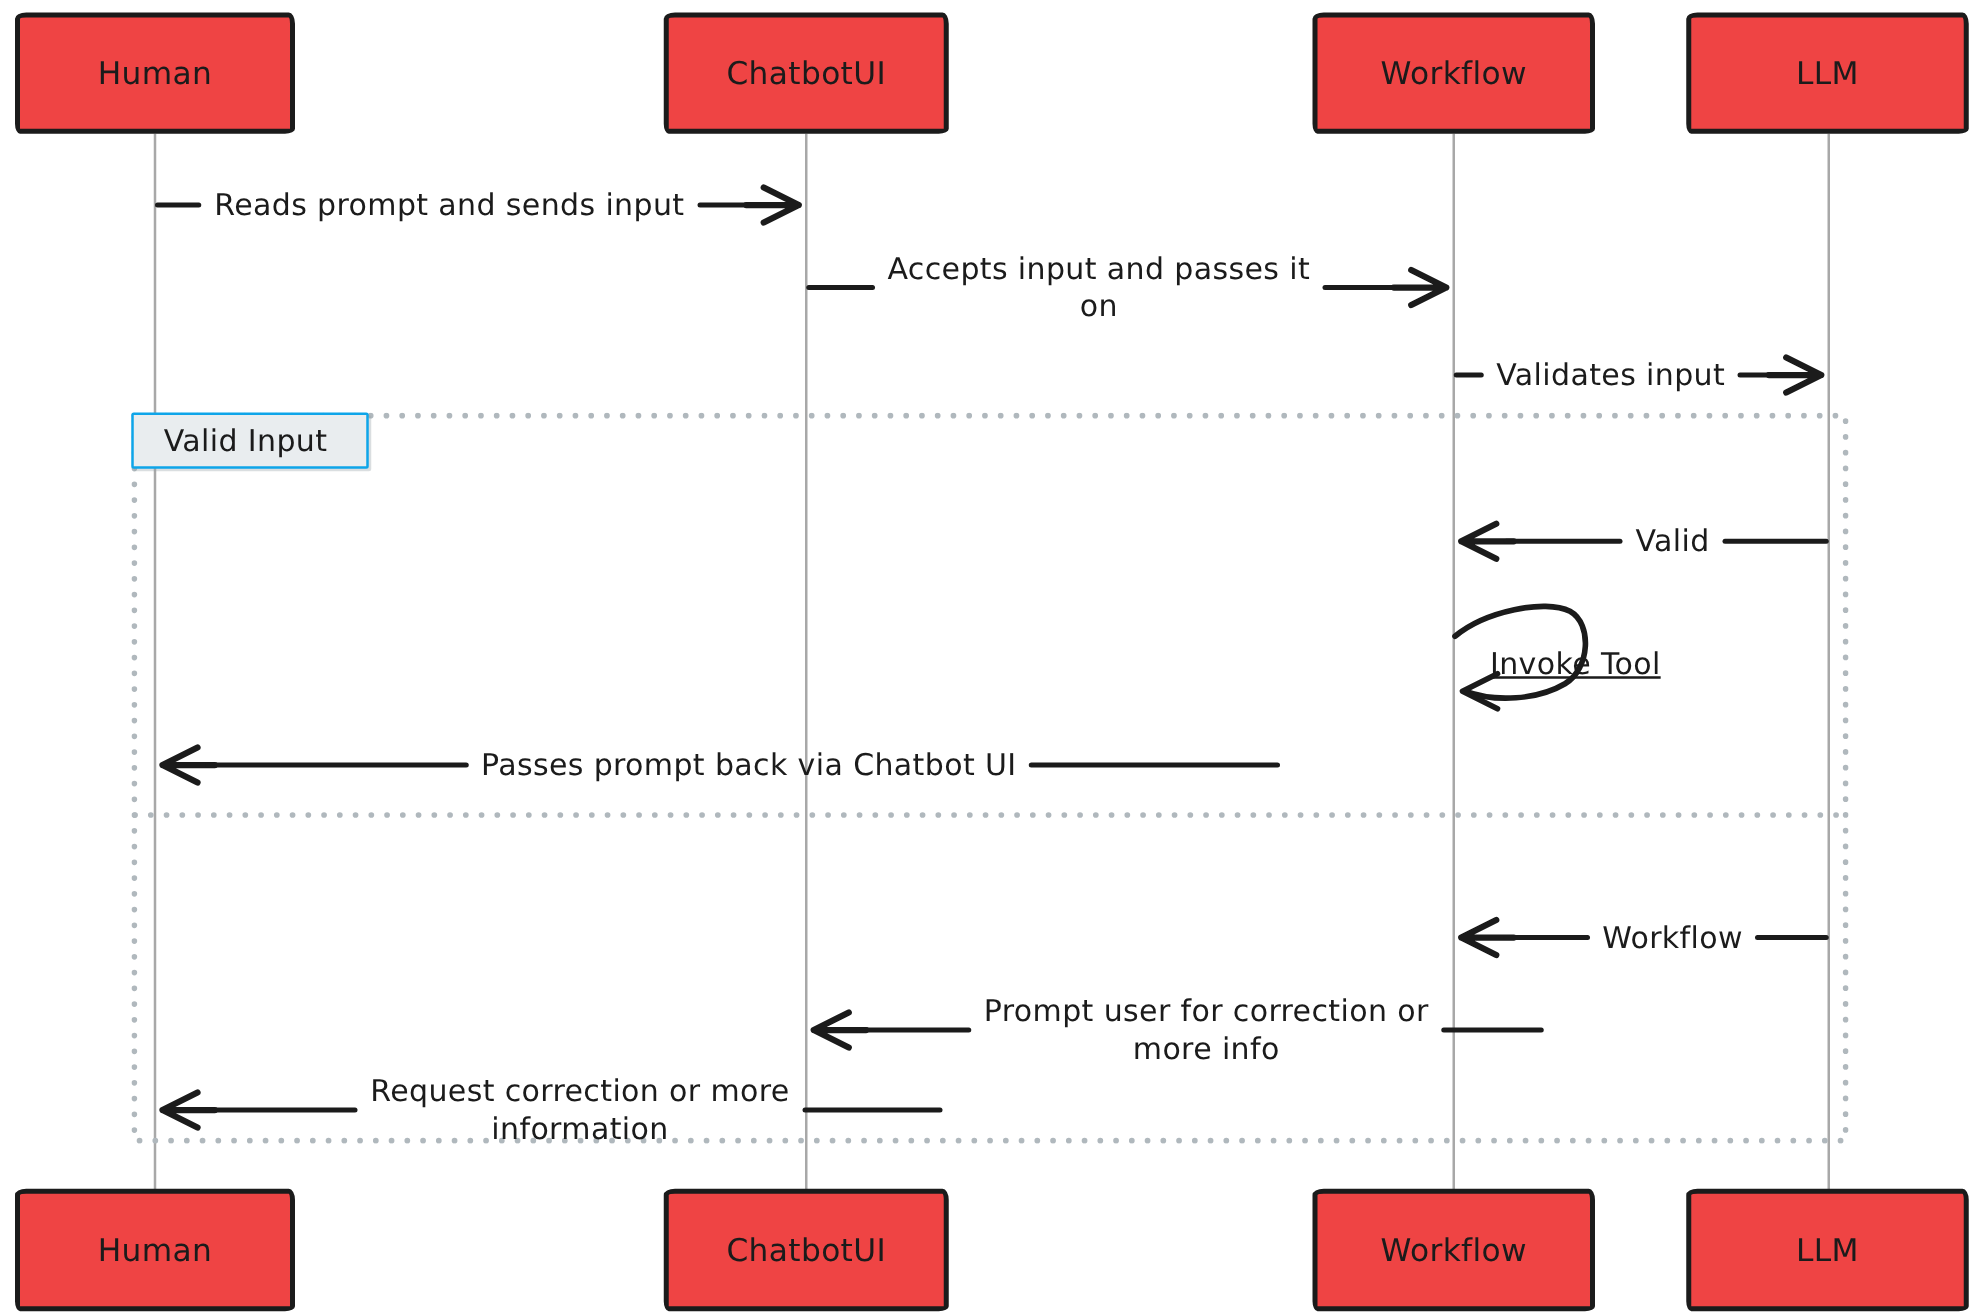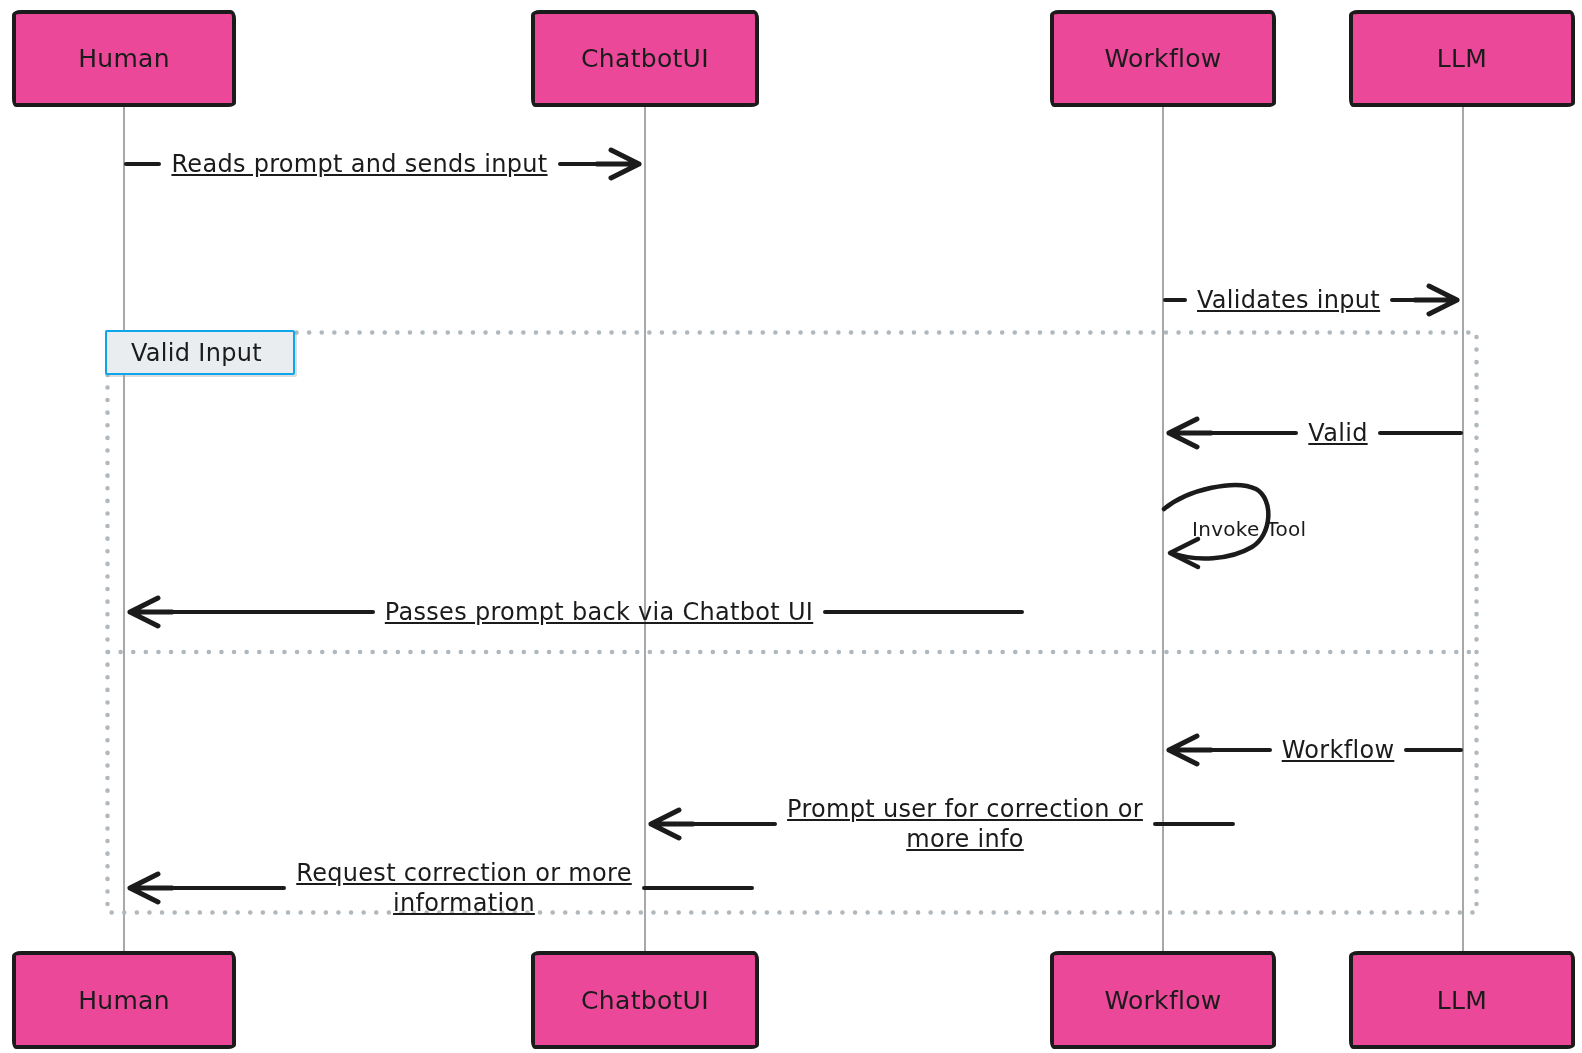--- a/index.html
+++ b/index.html
@@ -8,21 +8,21 @@
     font-family:"DejaVu Sans", sans-serif; color:#1b1b1b; overflow:hidden;
     letter-spacing:0.3px;
   }
 
   
   .lifeline { position:absolute; width:2px; top:107px; height:845px; background:#a8a8a8; z-index:1; }
 
   
   .actor {
     position:absolute; height:97px; box-sizing:border-box;
-    border:4px solid #1b1b1b; background:#ec4899; z-index:5;
+    border:4px solid #1b1b1b; background:#ef4444; z-index:5;
     border-radius:9px 5px 8px 4px / 5px 9px 4px 8px;
     display:flex; align-items:center; justify-content:center;
     font-size:25px;
   }
 
   
   .alt-frame { position:absolute; left:105px; top:330px; width:1374px; height:585px; z-index:2; }
   .frame-label {
     position:absolute; width:190px; height:45px; box-sizing:border-box; z-index:4;
     background:#e9edef; border:2px solid #0ea5e9; border-radius:2px;
@@ -31,25 +31,25 @@
   }
 
   
   .msg { position:absolute; display:flex; align-items:center; gap:10px; transform:translateY(-50%); z-index:3; }
   .msg .line  { flex:1 1 auto; min-width:24px; height:4px; background:#1b1b1b; border-radius:2px; }
   .msg .shaft { flex:1 1 auto; min-width:50px; display:flex; align-items:center; }
   .msg .shaft .line { flex:1 1 auto; min-width:10px; }
   .msg .head { flex:0 0 auto; display:block; }
   .msg-right .shaft .head { margin-left:-10px; }
   .msg-left  .shaft .head { margin-right:-10px; }
-  .mlabel { flex:0 0 auto; font-size:24px; line-height:1.25; text-align:center; white-space:pre-line;text-decoration:underline; }
+  .mlabel { flex:0 0 auto; font-size:24px; line-height:1.25; text-align:center; white-space:pre-line; }
 
   
   .self-loop { position:absolute; left:1158px; top:477px; z-index:3; }
-  .loop-label { position:absolute; left:1192px; top:517px; font-size:20px; z-index:3; white-space:nowrap; }
+  .loop-label { position:absolute; left:1192px; top:517px; font-size:24px; z-index:3; white-space:nowrap;text-decoration:underline; }
 </style>
 </head>
 <body>
 
 <div class="canvas">
 
   <div class="lifeline" style="left:123px"></div>
   <div class="lifeline" style="left:644px"></div>
   <div class="lifeline" style="left:1162px"></div>
   <div class="lifeline" style="left:1462px"></div>
@@ -69,20 +69,31 @@
     <div class="line"></div>
     <div class="mlabel">Reads prompt and sends input</div>
     <div class="shaft">
       <div class="line"></div>
       <svg class="head" width="50" height="36" viewBox="0 0 50 36">
         <path d="M2 18 H44 M16 4 L44 18 L16 32" fill="none" stroke="#1b1b1b" stroke-width="5" stroke-linecap="round" stroke-linejoin="round"></path>
       </svg>
     </div>
   </div>
 
+  <div class="msg msg-right" style="left:645px;top:230px;width:518px">
+    <div class="line"></div>
+    <div class="mlabel">Accepts input and passes it
+on</div>
+    <div class="shaft">
+      <div class="line"></div>
+      <svg class="head" width="50" height="36" viewBox="0 0 50 36">
+        <path d="M2 18 H44 M16 4 L44 18 L16 32" fill="none" stroke="#1b1b1b" stroke-width="5" stroke-linecap="round" stroke-linejoin="round"></path>
+      </svg>
+    </div>
+  </div>
 
   <div class="msg msg-right" style="left:1163px;top:300px;width:300px">
     <div class="line"></div>
     <div class="mlabel">Validates input</div>
     <div class="shaft">
       <div class="line"></div>
       <svg class="head" width="50" height="36" viewBox="0 0 50 36">
         <path d="M2 18 H44 M16 4 L44 18 L16 32" fill="none" stroke="#1b1b1b" stroke-width="5" stroke-linecap="round" stroke-linejoin="round"></path>
       </svg>
     </div>

